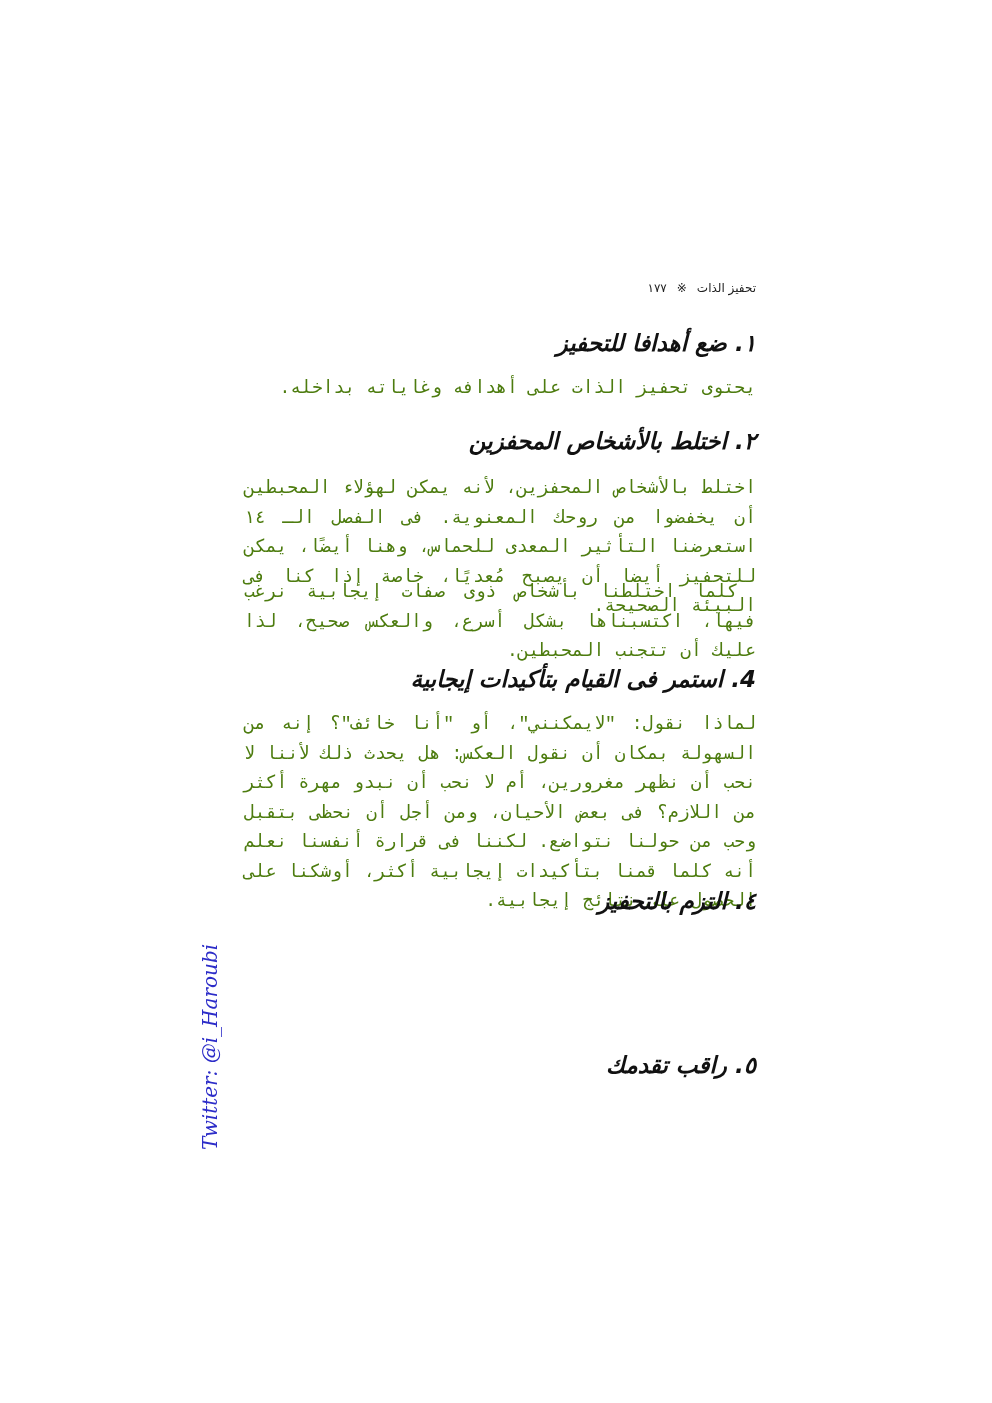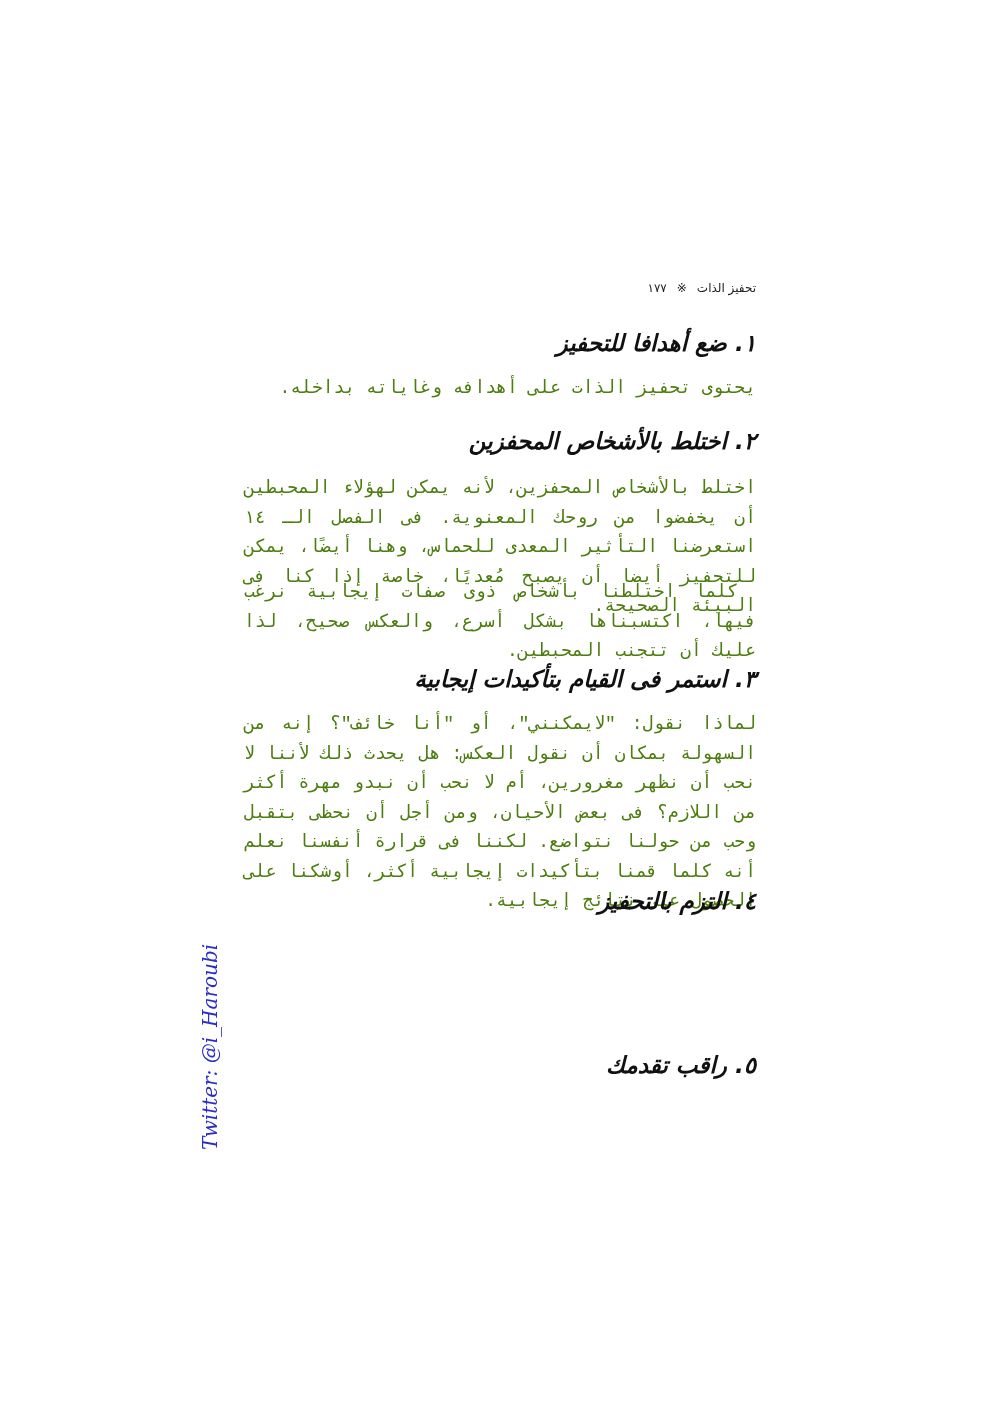--- a/index.html
+++ b/index.html
@@ -22,21 +22,21 @@
     <span>١٧٧</span>
   </div>
 
   <div class="section-title" style="top:330px">١. ضع أهدافا للتحفيز</div>
   <div class="para" style="top:374px">يحتوى تحفيز الذات على أهدافه وغاياته بداخله.</div>
 
   <div class="section-title" style="top:428px">٢. اختلط بالأشخاص المحفزين</div>
   <div class="para" style="top:474px">اختلط بالأشخاص المحفزين، لأنه يمكن لهؤلاء المحبطين أن يخفضوا من روحك المعنوية. فى الفصل الـ ١٤ استعرضنا التأثير المعدى للحماس، وهنا أيضًا، يمكن للتحفيز أيضا أن يصبح مُعديًا، خاصة إذا كنا فى البيئة الصحيحة.</div>
   <div class="para indent" style="top:578px">كلما اختلطنا بأشخاص ذوى صفات إيجابية نرغب فيها، اكتسبناها بشكل أسرع، والعكس صحيح، لذا عليك أن تتجنب المحبطين.</div>
 
-  <div class="section-title" style="top:666px">٣. استمر فى القيام بتأكيدات إيجابية</div>
+  <div class="section-title" style="top:666px">4. استمر فى القيام بتأكيدات إيجابية</div>
   <div class="para" style="top:710px">لماذا نقول: "لايمكنني"، أو "أنا خائف"؟ إنه من السهولة بمكان أن نقول العكس: هل يحدث ذلك لأننا لا نحب أن نظهر مغرورين، أم لا نحب أن نبدو مهرة أكثر من اللازم؟ فى بعض الأحيان، ومن أجل أن نحظى بتقبل وحب من حولنا نتواضع. لكننا فى قرارة أنفسنا نعلم أنه كلما قمنا بتأكيدات إيجابية أكثر، أوشكنا على الحصول على نتائج إيجابية.</div>
 
   <div class="section-title" style="top:888px">٤. التزم بالتحفيز</div>
 
   <div class="section-title" style="top:1052px">٥. راقب تقدمك</div>
 </div>
 
 <div class="watermark">Twitter: @i_Haroubi</div>
 
 </body></html>

